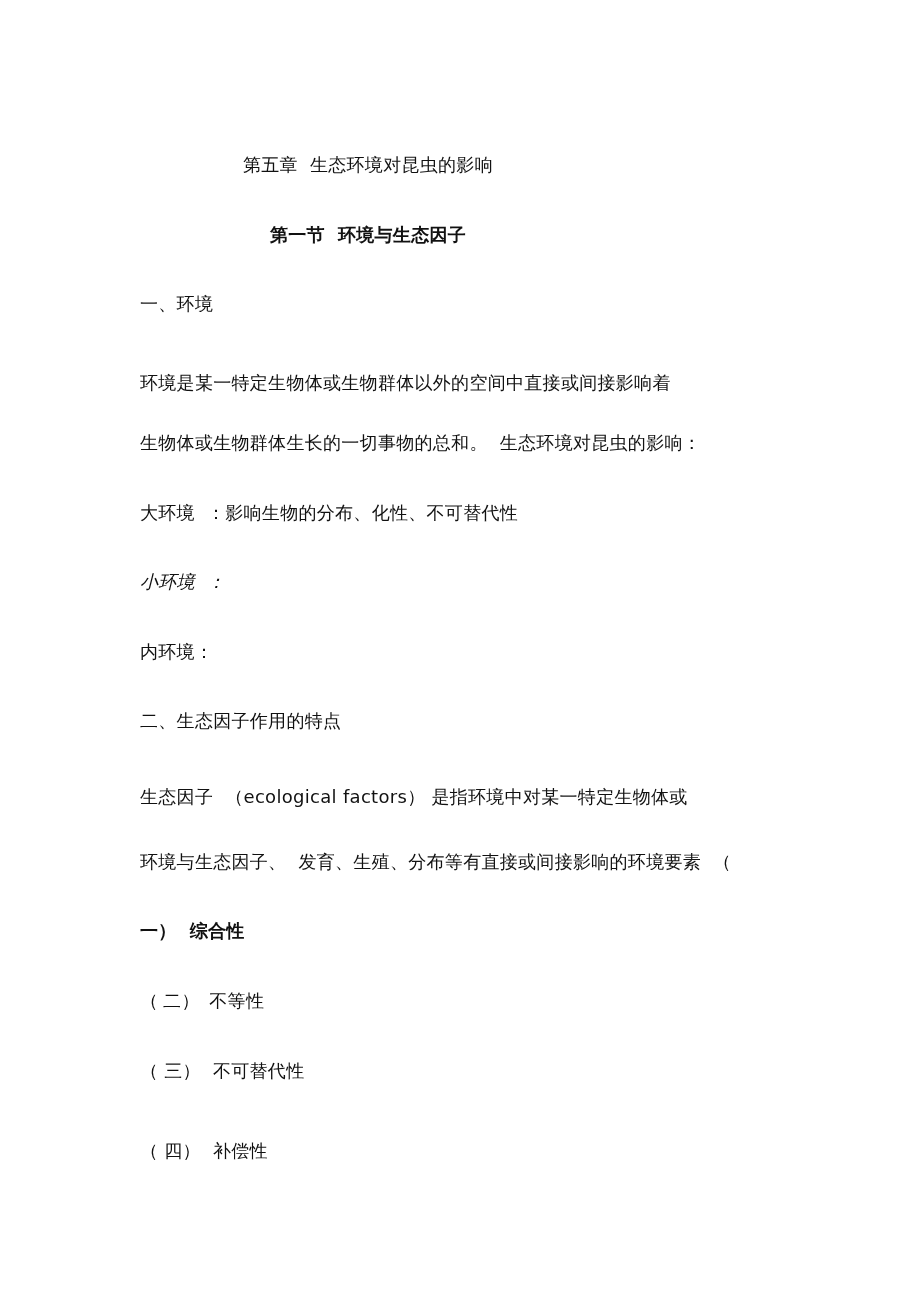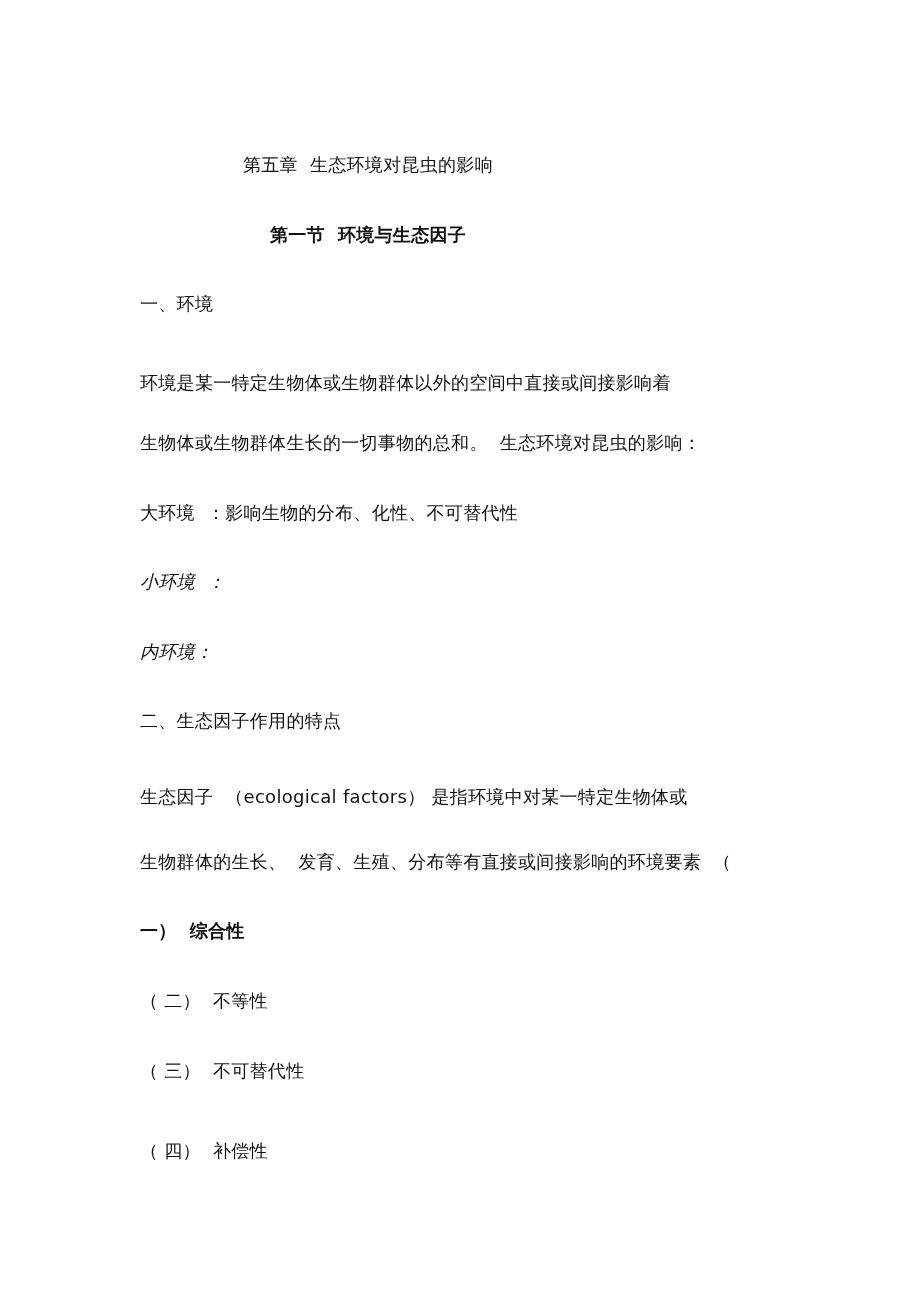--- a/index.html
+++ b/index.html
@@ -22,21 +22,21 @@
 <body>
 
 <div>
   <div class="line center" style="top:154px;">第五章  生态环境对昆虫的影响</div>
   <div class="line center" style="top:224px;font-weight:bold;">第一节  环境与生态因子</div>
   <div class="line left" style="top:293px;">一、环境</div>
   <div class="line left" style="top:372px;">环境是某一特定生物体或生物群体以外的空间中直接或间接影响着</div>
   <div class="line left" style="top:432px;">生物体或生物群体生长的一切事物的总和。  生态环境对昆虫的影响：</div>
   <div class="line left" style="top:502px;">大环境  ：影响生物的分布、化性、不可替代性</div>
   <div class="line left" style="top:571px;font-style:italic;">小环境  ：</div>
-  <div class="line left" style="top:641px;font-style:italic;">内环境：</div>
+  <div class="line left" style="top:641px;">内环境：</div>
   <div class="line left" style="top:710px;font-family:Liberation Serif, serif;">二、生态因子作用的特点</div>
   <div class="line left" style="top:786px;text-align:right;">生态因子  （ecological factors） 是指环境中对某一特定生物体或</div>
-  <div class="line left" style="top:851px;">生物群体的生长、  发育、生殖、分布等有直接或间接影响的环境要素  （</div>
+  <div class="line left" style="top:851px;">环境与生态因子、  发育、生殖、分布等有直接或间接影响的环境要素  （</div>
   <div class="line left" style="top:920px;font-weight:bold;">一）  综合性</div>
-  <div class="line left" style="top:990px;">（ 二）  不等性</div>
+  <div class="line left" style="top:990px;font-family:Liberation Serif, serif;">（ 二）  不等性</div>
   <div class="line left" style="top:1060px;text-align:right;">（ 三）  不可替代性</div>
   <div class="line left" style="top:1140px;">（ 四）  补偿性</div>
 </div>
 
 </body></html>

